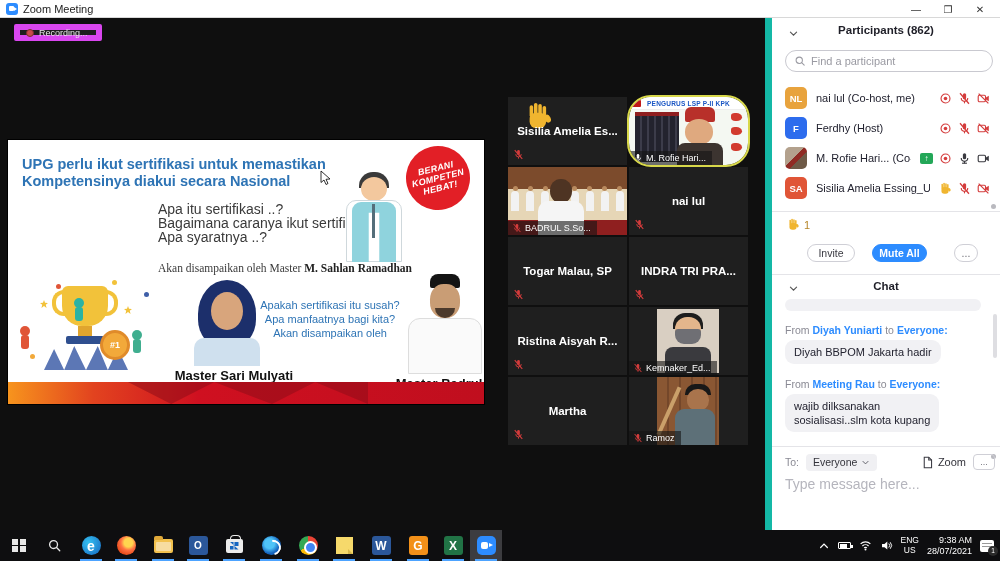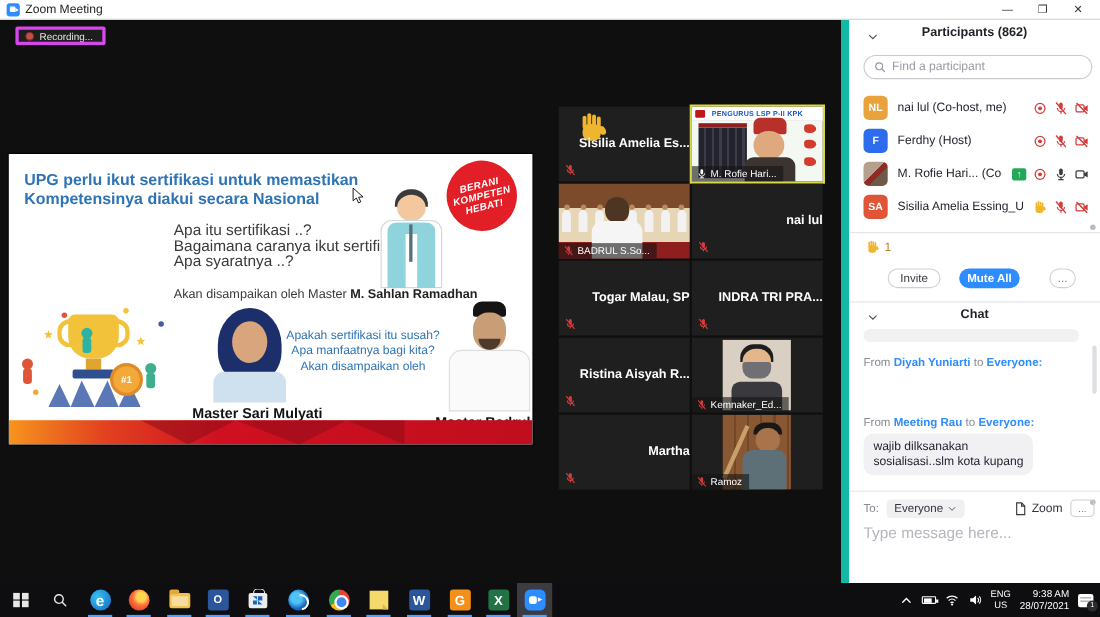--- a/index.html
+++ b/index.html
@@ -11,29 +11,29 @@
   .titlebar .appicon { width:12px; height:12px; background:#2D8CFF; border-radius:3px; margin:0 5px 0 6px; position:relative; }
   .titlebar .appicon::after { content:""; position:absolute; left:2.5px; top:3.5px; width:5px; height:5px; background:#fff; border-radius:1px; }
   .titlebar .appicon::before { content:""; position:absolute; right:1.5px; top:4px; border-left:3px solid #fff; border-top:2.5px solid transparent; border-bottom:2.5px solid transparent; }
   .titlebar .title { font-size:11px; color:#222; }
   .win-controls { position:absolute; right:4px; top:0; height:18px; display:flex; }
   .win-controls span { width:32px; height:18px; display:flex; align-items:center; justify-content:center; font-size:10px; color:#333; }
 
   
   .workspace { position:absolute; left:0; top:18px; width:765px; height:512px; background:#0f0f0f; }
 
-  .recording-pill { position:absolute; left:14px; top:6px; height:17px; padding:0 8px 0 6px; background:#1e1e1e; border:3px solid #d946ef; border-radius:2px; display:flex; align-items:center; gap:5px; }
+  .recording-pill { position:absolute; left:14px; top:6px; height:17px; padding:0 8px 0 6px; background:#1e1e1e; border:6px solid #d946ef; border-radius:2px; display:flex; align-items:center; gap:5px; }
   .recording-pill .dot { width:8px; height:8px; border-radius:50%; background:#c84b4b; border:1px solid #7d2e2e; }
   .recording-pill .lbl { color:#e8e8e8; font-size:9px; }
 
   
   .slide { position:absolute; left:8px; top:122px; width:476px; height:264px; background:#fff; box-shadow:0 0 0 1px #000; overflow:hidden; }
   .slide-title { position:absolute; left:14px; top:16px; width:340px; font-size:14.5px; font-weight:bold; color:#2e74b5; line-height:17px; white-space:pre-line; }
   .slide-questions { position:absolute; left:150px; top:62px; font-size:14px; color:#3a3a3a; line-height:14px; }
-  .slide-presenter { position:absolute; left:150px; top:122px; font-size:11.5px; color:#3a3a3a; }
+  .slide-presenter { position:absolute; left:150px; top:122px; font-size:11.5px; color:#3a3a3a;font-family:Liberation Serif, serif; }
   .slide-presenter b { color:#222; }
 
   .badge { position:absolute; left:398px; top:6px; width:64px; height:64px; background:#e21f26; border-radius:50%; transform:rotate(-14deg); display:flex; flex-direction:column; align-items:center; justify-content:center; }
   .badge span { color:#fff; font-size:9px; font-weight:bold; font-style:italic; line-height:10px; letter-spacing:.3px; }
 
   
   .cartoon { position:absolute; left:330px; top:32px; width:72px; height:92px; }
   .cartoon .hair { position:absolute; left:21px; top:0; width:30px; height:16px; background:#3a3a3a; border-radius:14px 14px 0 0; }
   .cartoon .face { position:absolute; left:23px; top:5px; width:26px; height:24px; background:#f3c89e; border-radius:50%; }
   .cartoon .body { position:absolute; left:8px; top:28px; width:56px; height:62px; background:#fff; border:1px solid #cfd8dc; border-radius:10px 10px 0 0; }
@@ -67,22 +67,22 @@
   .photo-badrul .shirt { position:absolute; left:4px; top:44px; width:74px; height:56px; background:#fafafa; border:1px solid #ddd; border-radius:12px 12px 0 0; }
   .slide-name { position:absolute; font-size:13px; font-weight:bold; color:#111; }
   .ribbon { position:absolute; left:0; bottom:0; width:100%; height:22px; background:linear-gradient(90deg,#f7941d 0%,#e2431f 18%,#cf1020 40%,#c00e1e 100%); }
   .ribbon::before { content:""; position:absolute; left:120px; top:0; width:240px; height:100%; background:#8f0d18; clip-path:polygon(0 0,18% 100%,36% 0,60% 100%,78% 0,100% 100%,100% 0); opacity:.55; }
 
   .cursor { position:absolute; left:318px; top:152px; z-index:5; }
 
   
   .tiles { position:absolute; left:508px; top:79px; width:242px; height:350px; }
   .tile { position:absolute; width:119px; height:68px; background:#1f1f1f; overflow:hidden; }
-  .tile.active { outline:2px solid #d8d84a; }
-  .tile .cname { position:absolute; left:0; right:0; top:50%; transform:translateY(-50%); text-align:right; color:#fff; font-weight:bold; font-size:11.5px; }
+  .tile.active { outline:2px solid #d8d84a;border-radius:22px; }
+  .tile .cname { position:absolute; left:0; right:0; top:50%; transform:translateY(-50%); text-align:center; color:#fff; font-weight:bold; font-size:11.5px; }
   .tile .mic-corner { position:absolute; left:5px; bottom:5px; width:11px; height:11px; color:#d43c3c; }
   .namepill { position:absolute; left:0; bottom:0; max-width:100%; background:rgba(20,20,20,.6); color:#fff; font-size:9px; padding:2px 6px 2px 4px; display:flex; align-items:center; gap:3px; white-space:nowrap; }
   .namepill svg { flex:0 0 auto; }
   .hand-big { position:absolute; left:16px; top:4px; width:30px; height:30px; color:#f0b52f; }
 
   
   .t-rofie { background:#f4f8f2; }
   .t-rofie .vb-top { position:absolute; left:0; top:0; width:100%; height:13px; background:#fff; border-bottom:1px solid #eee; display:flex; align-items:center; justify-content:center; }
   .t-rofie .vb-top .kpk { position:absolute; left:3px; top:3px; width:9px; height:7px; background:#c01818; border-radius:1px; }
   .t-rofie .vb-title { font-size:6.5px; font-weight:bold; color:#1a56c4; letter-spacing:.2px; }
@@ -574,20 +574,21 @@
         <use href="#i-chevd"></use>
       </svg>
     <div class="ttl">Chat</div>
   </div>
 
   <div class="bubble partial"></div>
 
   <div class="meta" style="top:306px">
     <span>From</span> <b>Diyah Yuniarti</b> <span>to</span> <b>Everyone:</b>
   </div>
+  <div class="bubble" style="position:absolute;left:13px;top:322px">Diyah  BBPOM Jakarta hadir</div>
 
   <div class="meta" style="top:360px">
     <span>From</span> <b>Meeting Rau</b> <span>to</span> <b>Everyone:</b>
   </div>
   <div class="bubble" style="position:absolute;left:13px;top:376px">wajib dilksanakan
 sosialisasi..slm kota kupang</div>
 
   <div class="chat-scroll"></div>
   <span class="scroll-dot" style="top:436px"></span>
 

